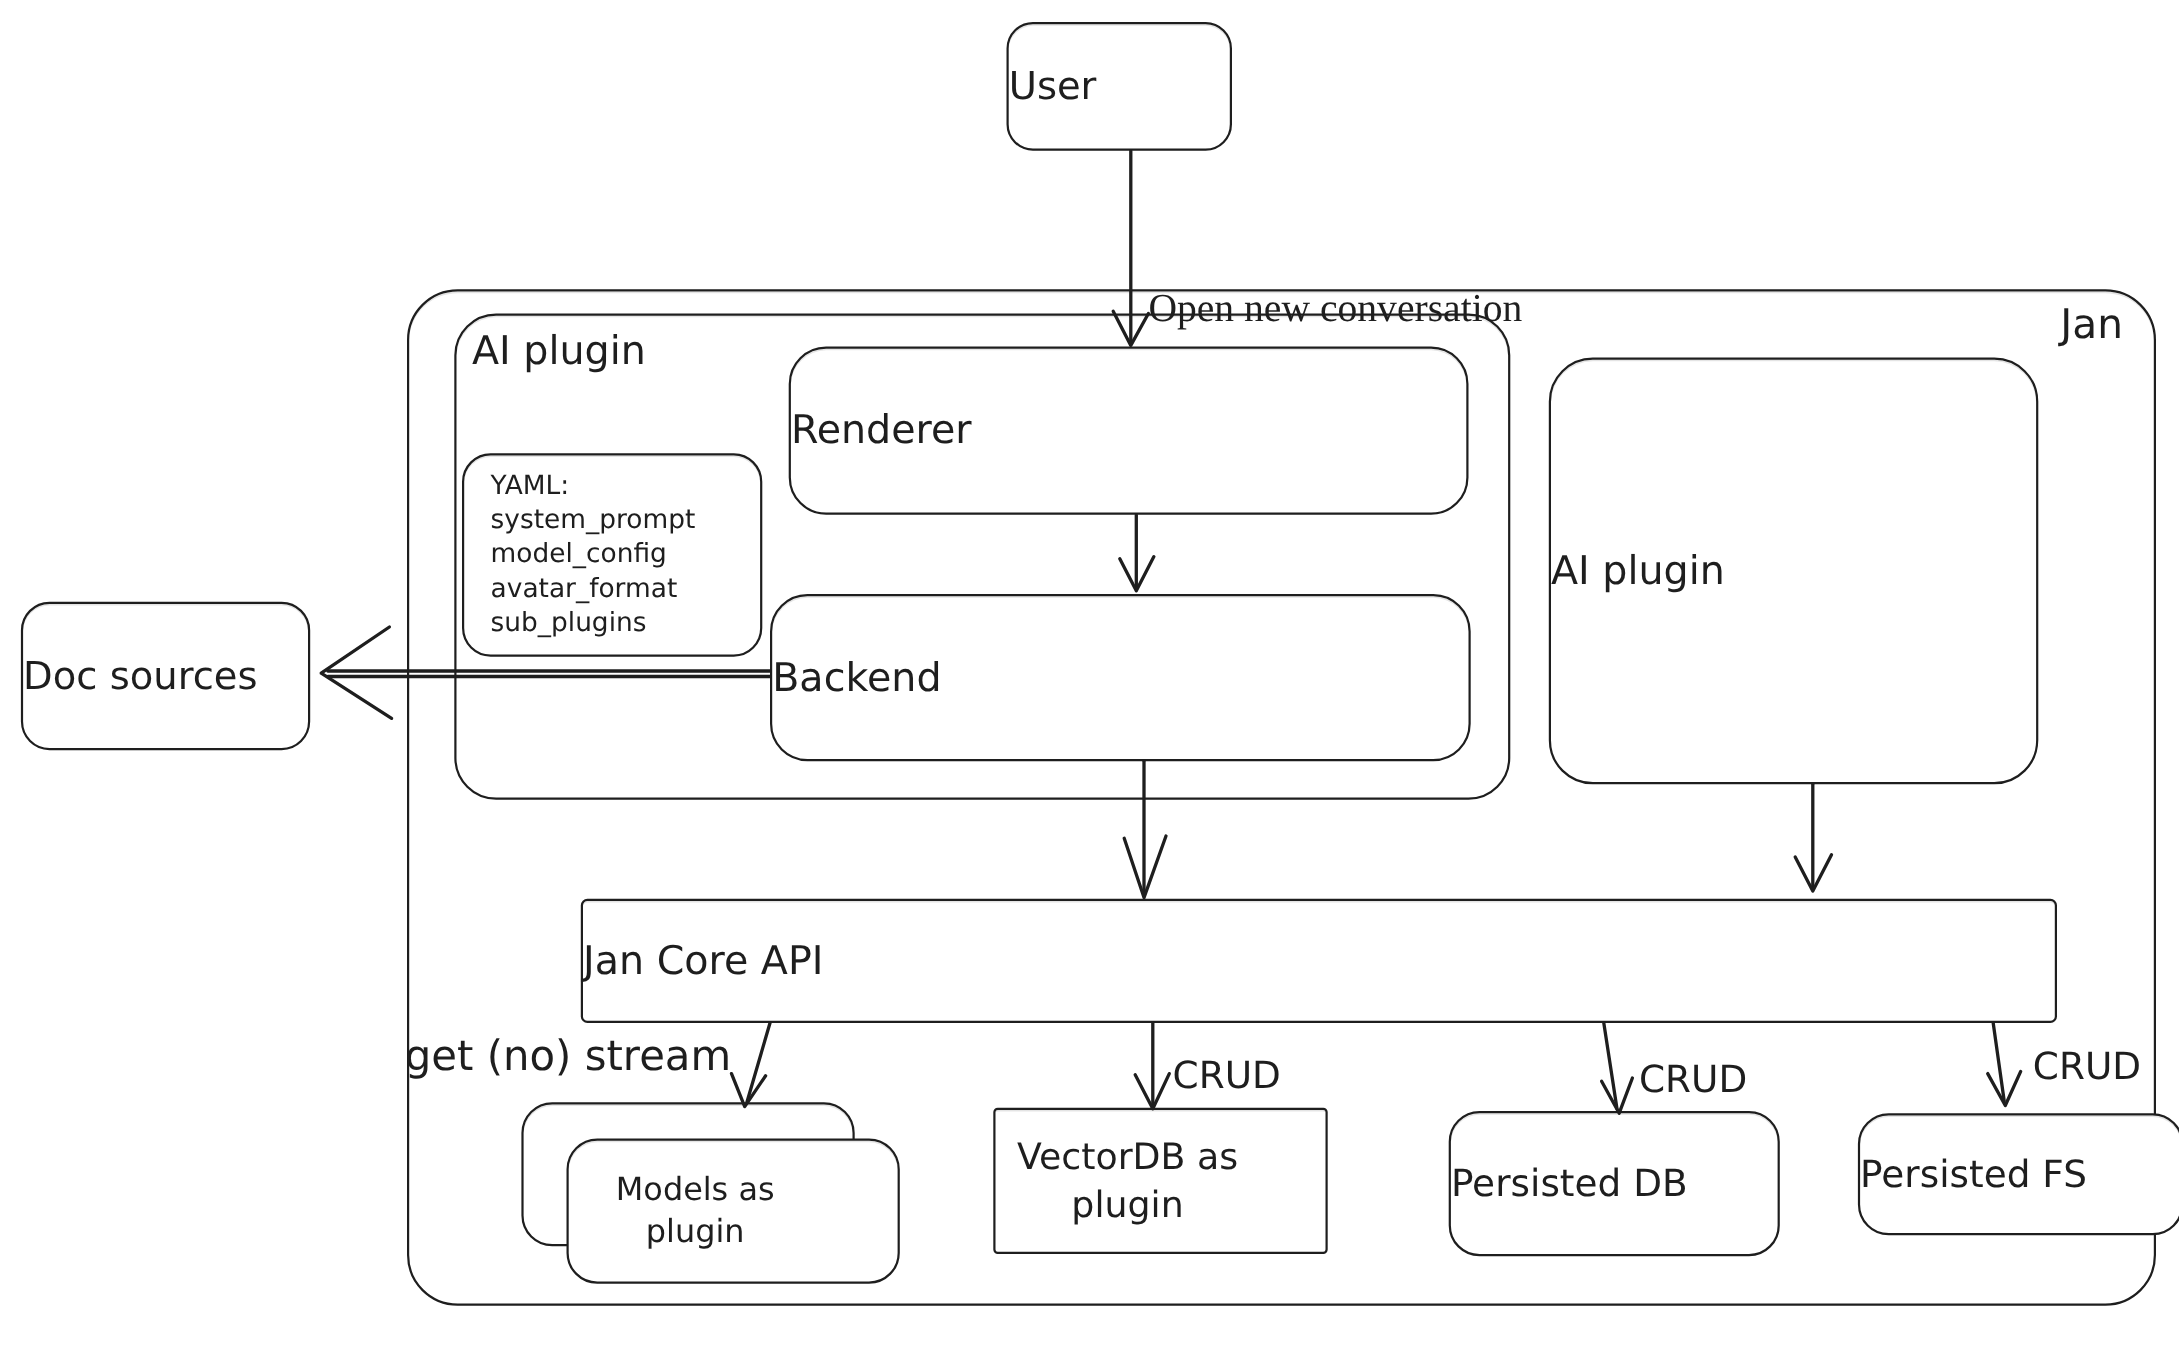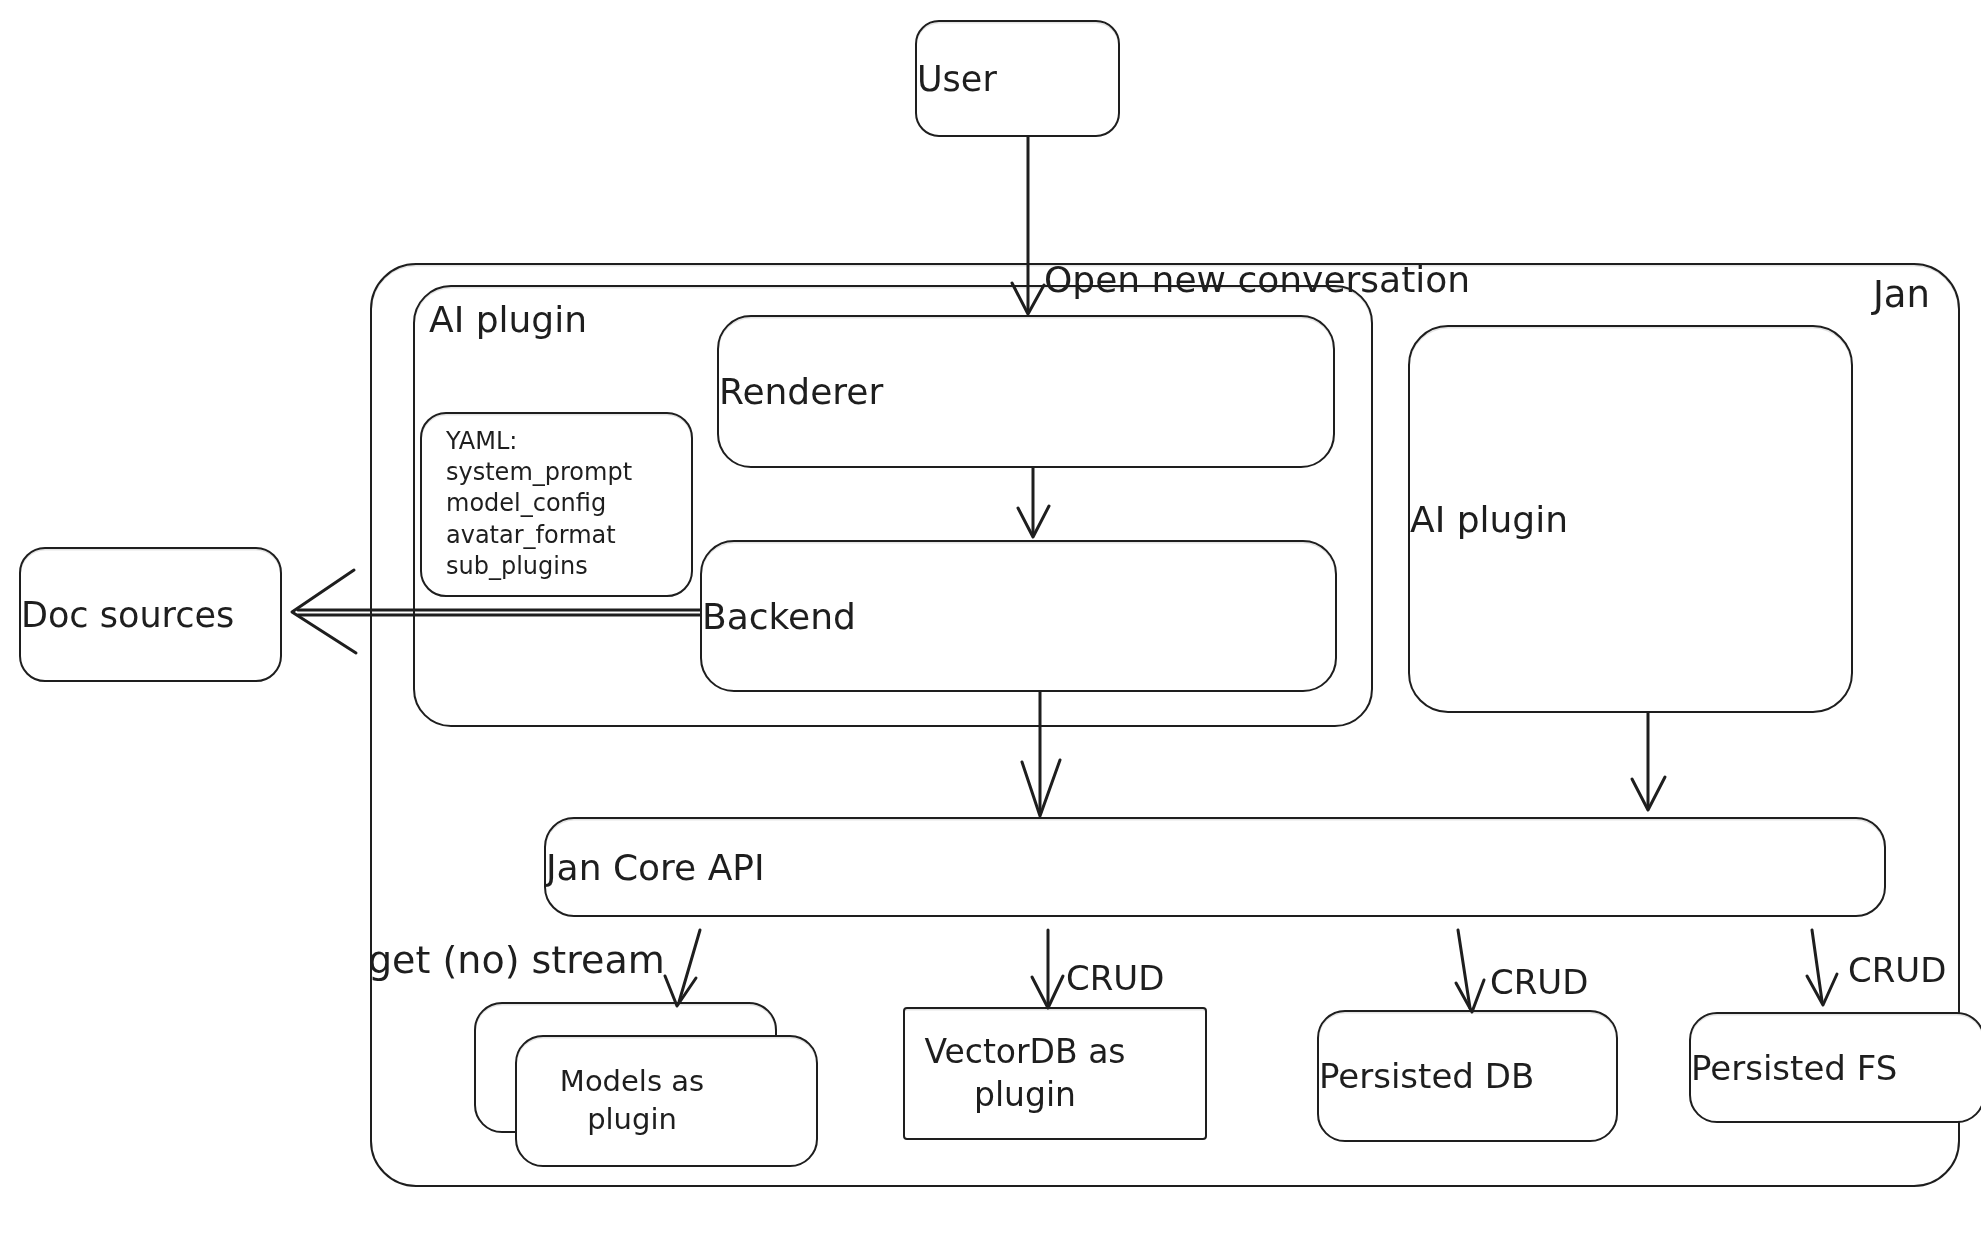--- a/index.html
+++ b/index.html
@@ -50,21 +50,21 @@
   </div>
 
   <div class="node" style="left:717px;top:315px;width:618px;height:153px;border-radius:34px;">
     <span class="node-label" style="font-size:36px;">Renderer</span>
   </div>
 
   <div class="node" style="left:1408px;top:325px;width:445px;height:388px;border-radius:40px;">
     <span class="node-label" style="font-size:36px;">AI plugin</span>
   </div>
 
-  <div class="node" style="left:528px;top:817px;width:1342px;height:100px;border-radius:30px;margin-left:16px;">
+  <div class="node" style="left:528px;top:817px;width:1342px;height:113px;border-radius:6px;">
     <span class="node-label" style="font-size:36px;">Jan Core API</span>
   </div>
 
   <div class="node" style="left:19px;top:547px;width:263px;height:135px;border-radius:26px;">
     <span class="node-label" style="font-size:35px;">Doc sources</span>
   </div>
 
   <div class="node" style="left:474px;top:1002px;width:303px;height:131px;border-radius:28px;"></div>
 
   <div class="node" style="left:515px;top:1035px;width:303px;height:132px;border-radius:28px;">
@@ -121,21 +121,21 @@
       <line x1="1458" y1="930" x2="1470" y2="1008"></line>
       <polyline points="1456,983 1472,1012 1484,980"></polyline>
     </g>
     <g>
       <line x1="1812" y1="930" x2="1822" y2="1001"></line>
       <polyline points="1807,976 1823,1005 1837,974"></polyline>
     </g>
   </svg>
 
   <div class="edge-label" style="left:1044px;top:150px;font-size:36px;line-height:1.45;">
-    <span style="display:block;">Open new conversation</span>
+    <span style="display:block;font-family:Liberation Serif, serif;">Open new conversation</span>
   </div>
 
   <div class="edge-label" style="left:368px;top:938px;font-size:38px;">get (no) stream</div>
 
   <div class="edge-label" style="left:1066px;top:958px;font-size:34px;">CRUD</div>
 
   <div class="edge-label" style="left:1490px;top:962px;font-size:34px;">CRUD</div>
 
   <div class="edge-label" style="left:1848px;top:950px;font-size:34px;">CRUD</div>
 

